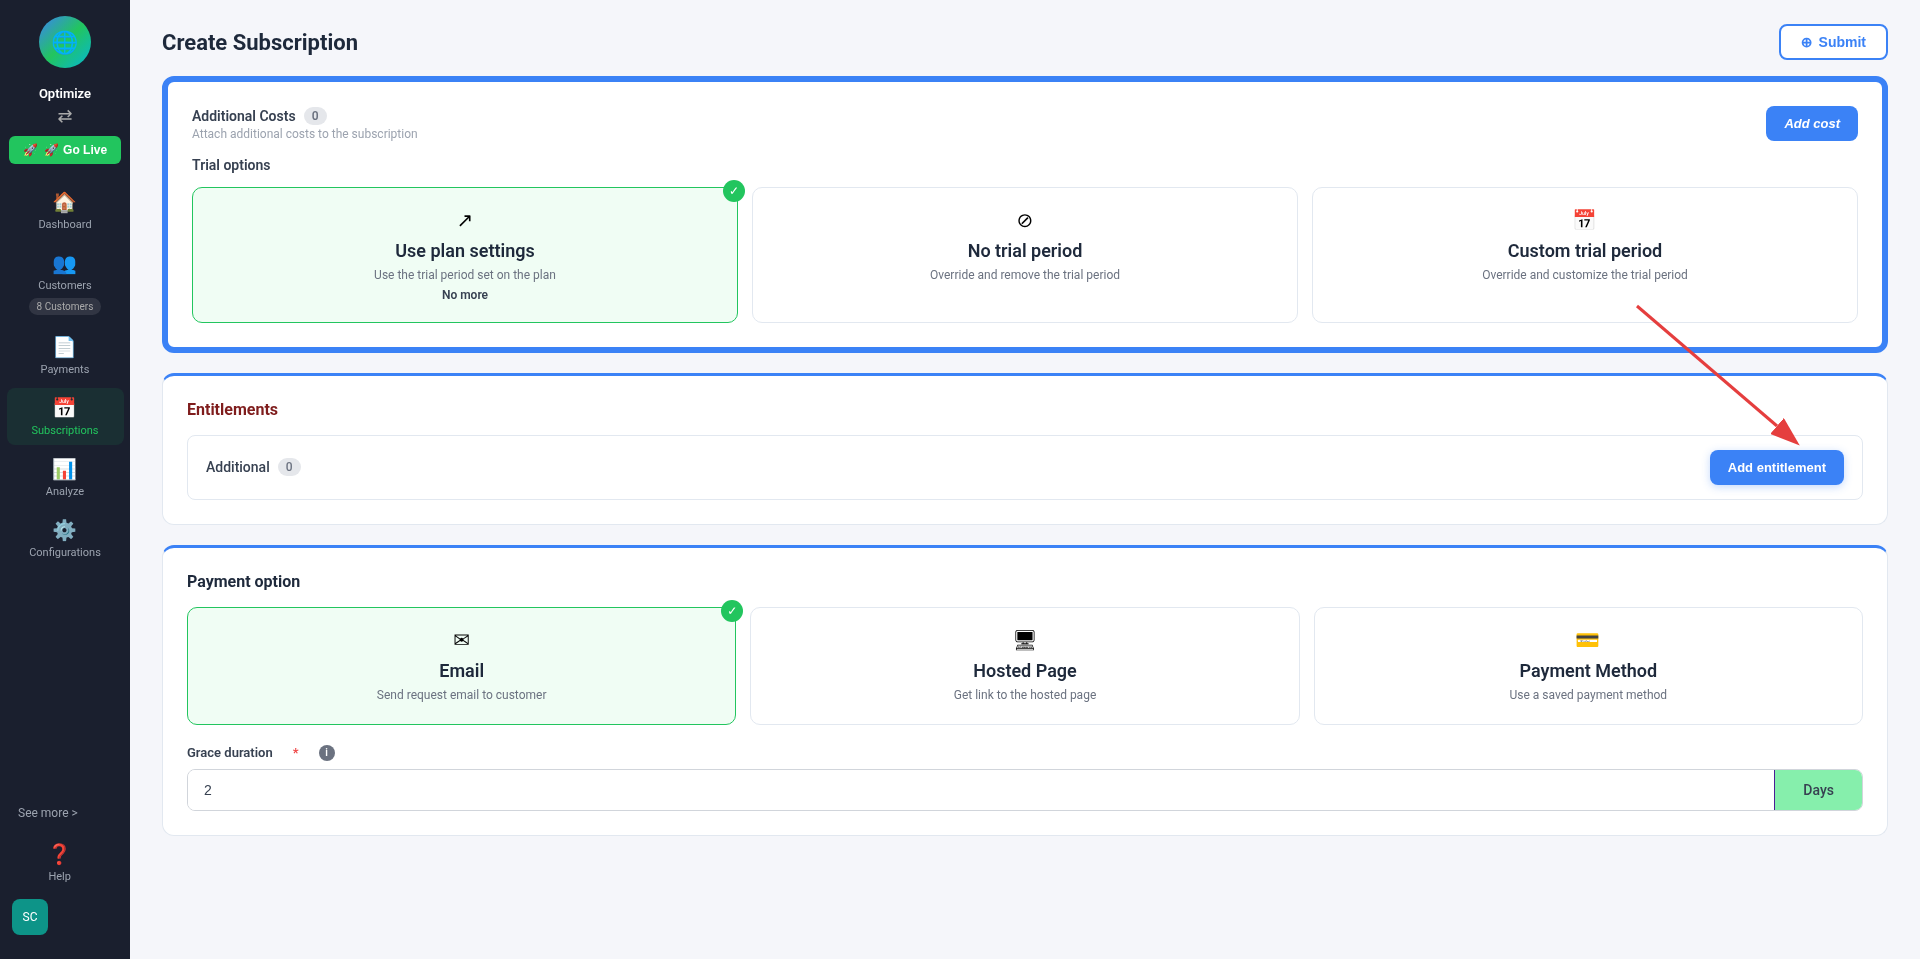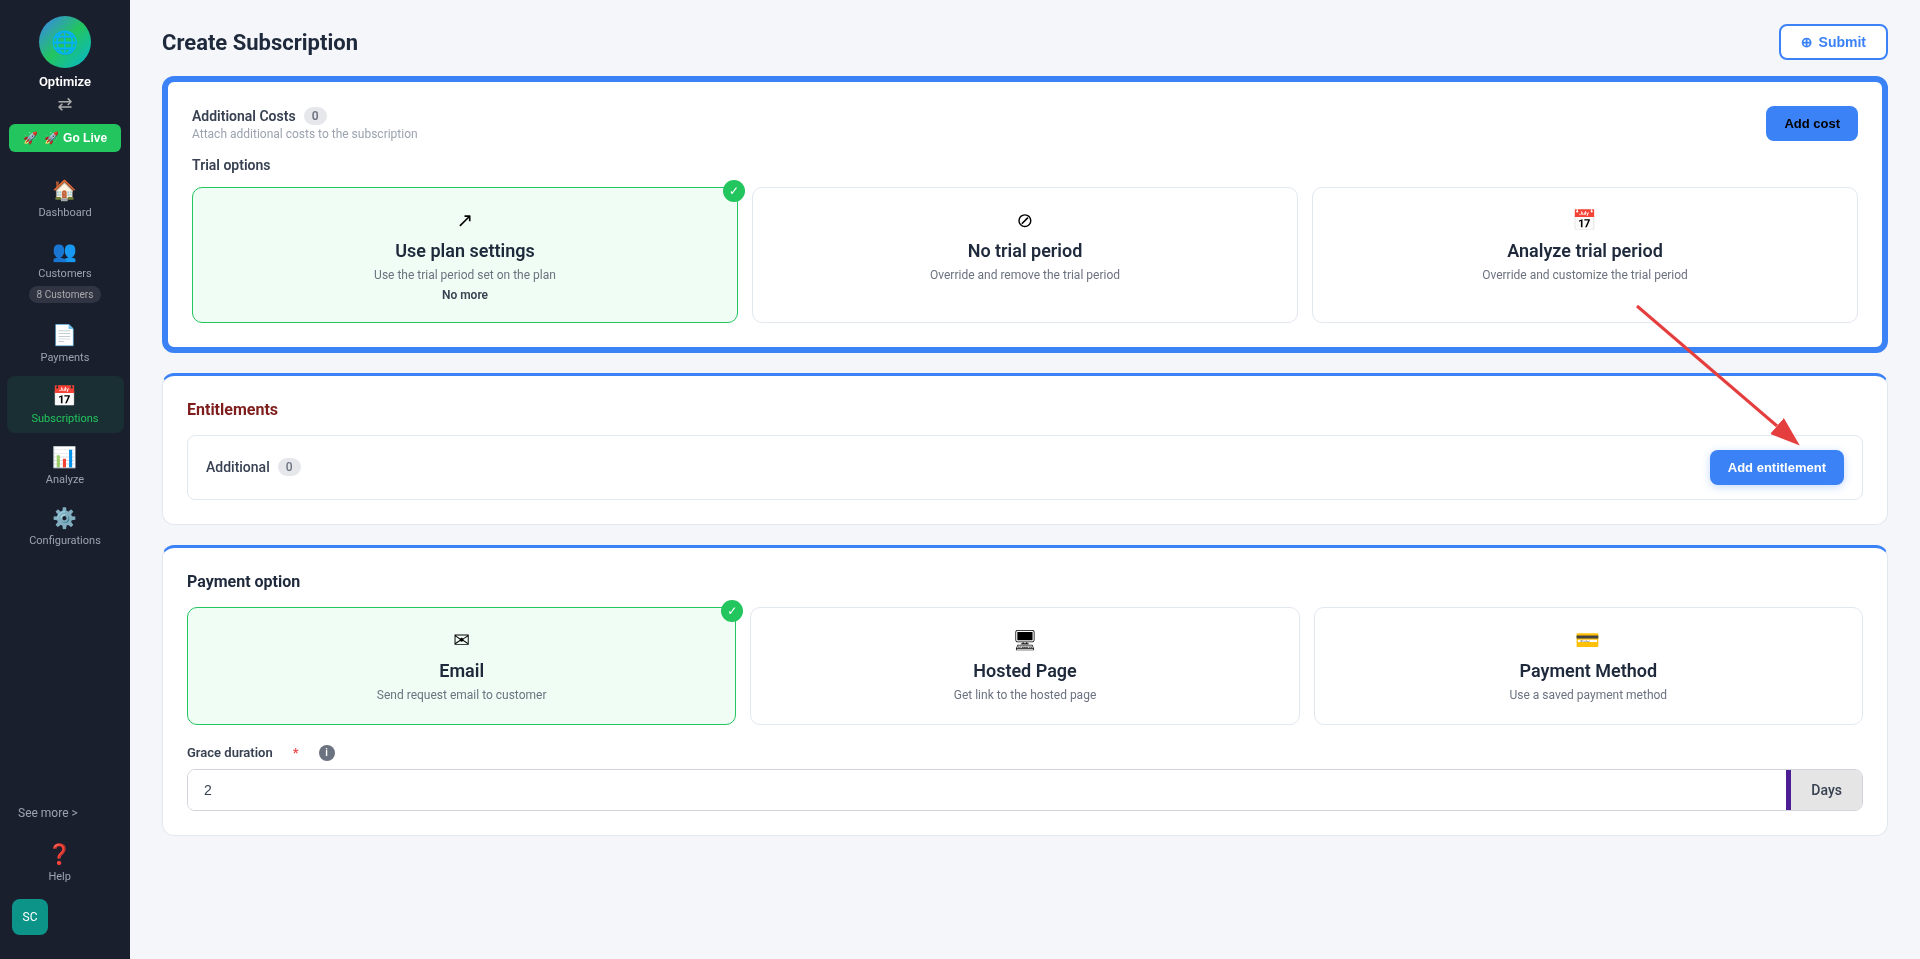--- a/index.html
+++ b/index.html
@@ -25,20 +25,21 @@
       background: linear-gradient(135deg, #3b82f6, #22c55e, #06b6d4);
       display: flex; align-items: center; justify-content: center;
       margin-bottom: 6px;
       font-size: 22px;
     }
     .sidebar-org-name {
       font-size: 13px;
       font-weight: 600;
       color: #fff;
       margin-bottom: 4px;
+      margin-top: 12px;
     }
     .sidebar-switch {
       display: flex; align-items: center; justify-content: center;
       margin-bottom: 10px;
       font-size: 18px;
       color: #aaa;
     }
     .go-live-btn {
       background: #22c55e;
       color: #fff;
@@ -161,27 +162,28 @@
       font-size: 12px;
       color: #6b7280;
     }
     .section-subtitle {
       font-size: 12px;
       color: #9ca3af;
       margin-top: 2px;
     }
     .add-cost-btn {
       background: #3b82f6;
-      color: #000000;
+      color: #ffffff;
       border: none;
       border-radius: 8px;
       padding: 10px 18px;
       font-size: 13px;
       font-weight: 600;
       cursor: pointer;
+      font-style: italic;
     }
 
     
     .section-label {
       font-size: 14px;
       font-weight: 600;
       color: #374151;
       margin-bottom: 14px;
     }
     .options-grid {
@@ -300,23 +302,23 @@
     }
     .grace-input {
       flex: 1;
       border: none;
       outline: none;
       padding: 12px 16px;
       font-size: 14px;
       color: #374151;
     }
     .grace-unit {
-      padding: 12px 20px;
-      background: #e5e5e5;
-      border-left: 5px solid #4c1d95;
+      padding: 12px 28px;
+      background: #86efac;
+      border-left: 1px solid #4c1d95;
       font-size: 14px;
       color: #374151;
       font-weight: 500;
     }
     .entitlements-wrapper {
       position: relative;
     }
     svg.red-arrow {
       position: absolute;
       top: -80px;
@@ -414,21 +416,21 @@
       </div>
 
       <div class="option-card">
         <div class="option-icon">⊘</div>
         <div class="option-title">No trial period</div>
         <div class="option-desc">Override and remove the trial period</div>
       </div>
 
       <div class="option-card">
         <div class="option-icon">📅</div>
-        <div class="option-title">Analyze trial period</div>
+        <div class="option-title">Custom trial period</div>
         <div class="option-desc">Override and customize the trial period</div>
       </div>
 
     </div>
   </div>
 
   <div class="entitlements-section entitlements-wrapper">
 
     <svg class="red-arrow" viewBox="0 0 200 150" xmlns="http://www.w3.org/2000/svg">
       <defs>

